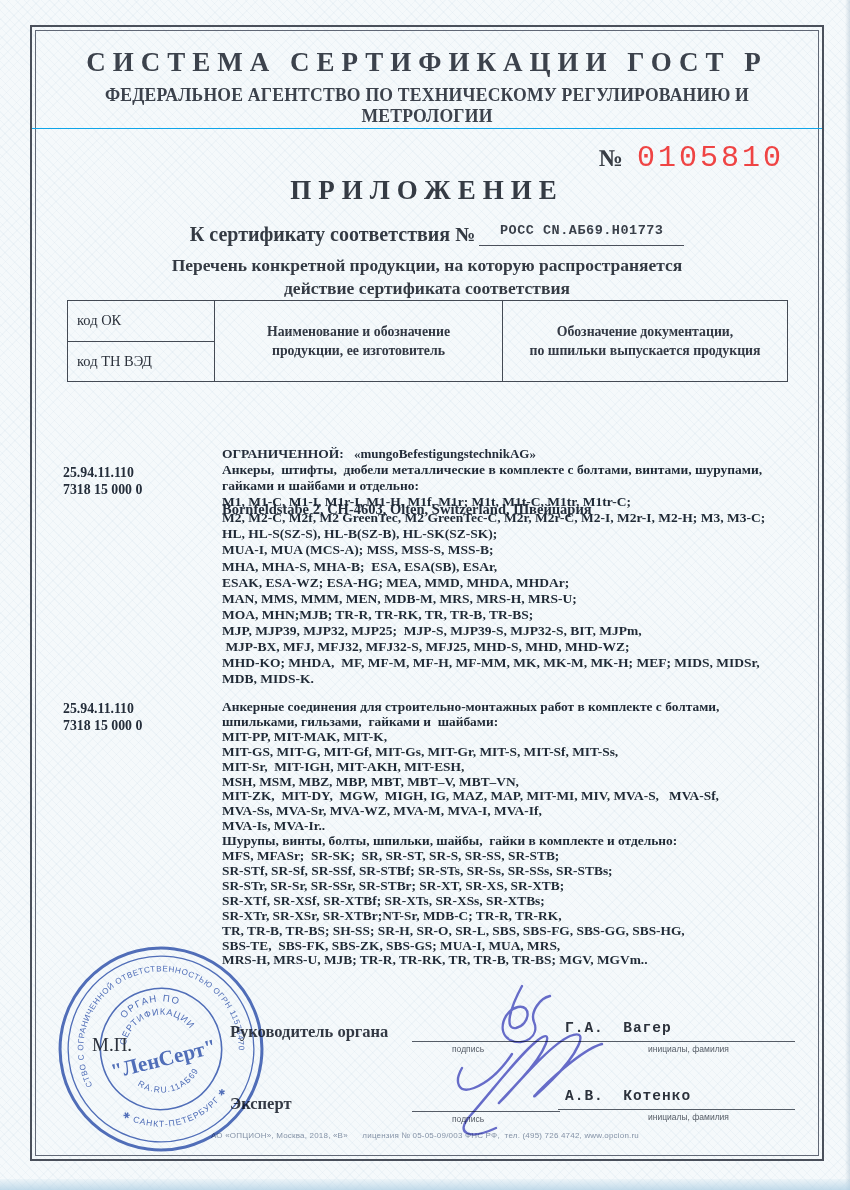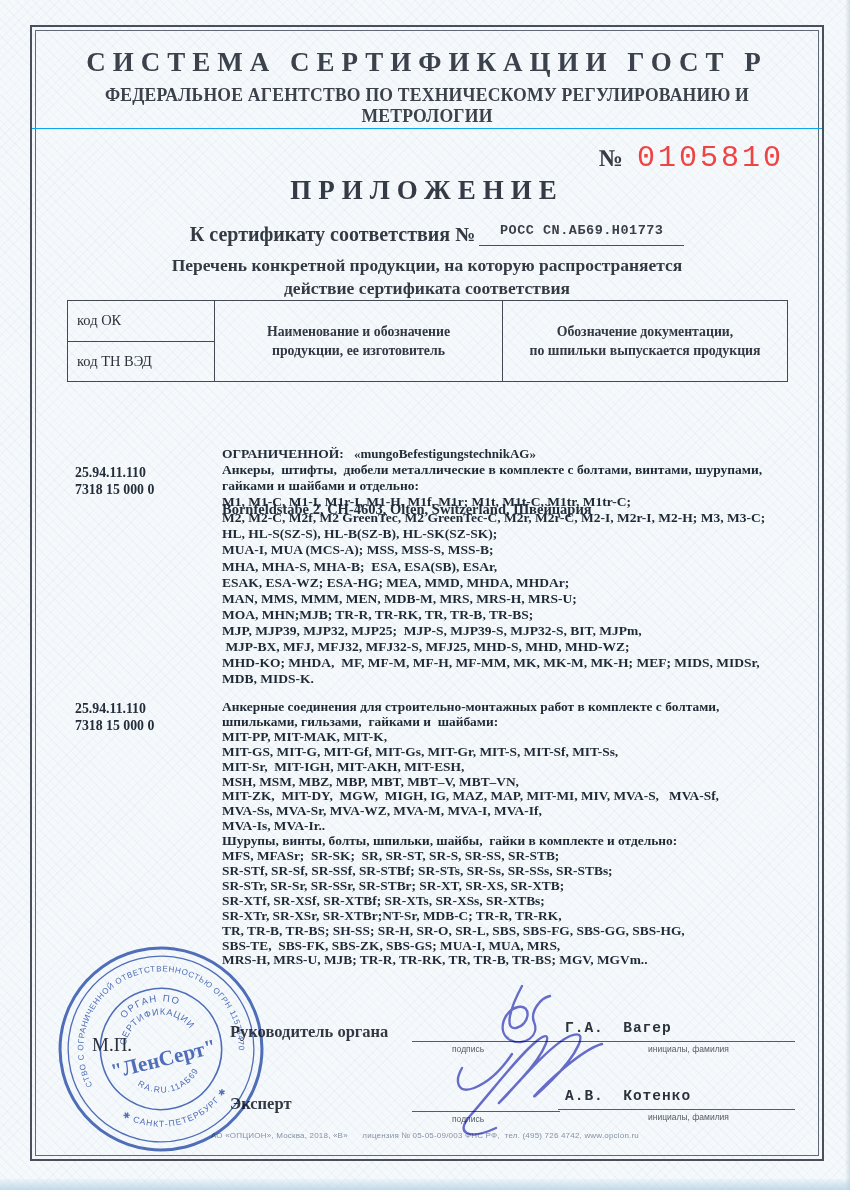--- a/index.html
+++ b/index.html
@@ -46,21 +46,21 @@
   .tbl .c1 .half{flex:1;display:flex;align-items:center;padding-left:9px;font-size:14.5px;}
   .tbl .c1 .half.top{border-bottom:1.1px solid #444a54;}
   .tbl .c2{width:287px;border-right:1.1px solid #444a54;display:flex;flex-direction:column;align-items:center;justify-content:center;text-align:center;font-size:13.8px;font-weight:bold;line-height:19px;color:#333944;}
   .tbl .c3{flex:1;display:flex;flex-direction:column;align-items:center;justify-content:center;text-align:center;font-size:13.8px;font-weight:bold;line-height:19px;color:#333944;}
 
   .maker{position:absolute;left:222px;top:410px;white-space:pre;color:#242d3a;}
   .maker .l1{font-size:13.5px;font-weight:bold;}
   .maker .l1 .val{font-size:13px;}
   .maker .l2{margin-top:3px;font-size:14.5px;font-weight:bold;}
 
-  .codes{position:absolute;left:75px;white-space:pre;font-size:13.8px;font-weight:bold;line-height:17px;color:#242d3a;}
+  .codes{position:absolute;left:63px;white-space:pre;font-size:13.8px;font-weight:bold;line-height:17px;color:#242d3a;}
   .codes.k1{top:464px;} .codes.k2{top:700px;}
 
   .plist{position:absolute;left:222px;width:590px;white-space:pre;font-weight:bold;color:#1f2935;}
   .plist.b1{top:462px;font-size:13.5px;line-height:16.1px;}
   .plist.b2{top:700px;font-size:13.4px;line-height:14.9px;}
 
   .sigrole{position:absolute;left:230px;font-size:16.5px;font-weight:bold;color:#333944;}
   .sigline{position:absolute;border-bottom:1px solid #555c66;height:1px;}
   .siglabel{position:absolute;font-family:"Liberation Sans", sans-serif;font-size:8.5px;color:#555c66;}
   .signame{position:absolute;font-family:"Liberation Mono", monospace;font-size:14.5px;font-weight:bold;letter-spacing:1px;color:#2c323c;white-space:pre;}

